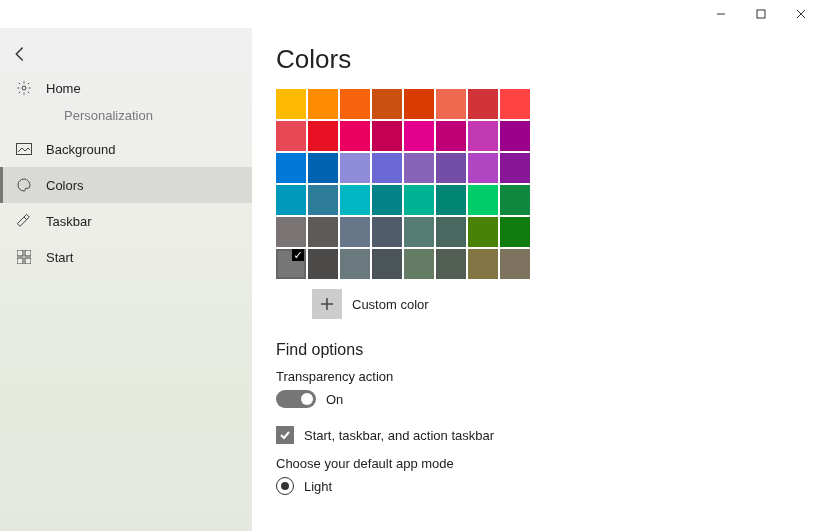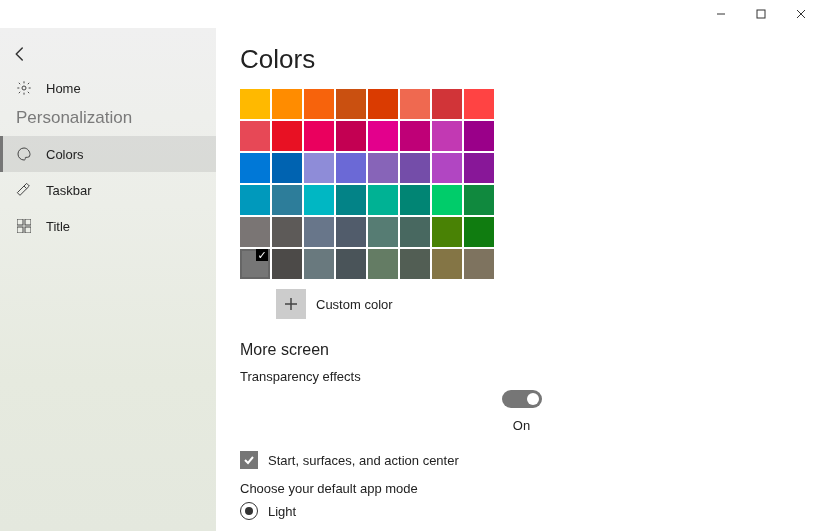--- a/index.html
+++ b/index.html
@@ -1,43 +1,43 @@
 <!DOCTYPE html>
 <html><head>
 <meta charset="utf-8">
 <style>
 * { box-sizing: border-box; margin: 0; padding: 0; font-family: "Segoe UI", Arial, sans-serif; }
 html, body { width: 827px; height: 531px; overflow: hidden; background: #fff; }
 .window { width: 827px; height: 531px; display: flex; flex-direction: column; }
 .titlebar { height: 28px; display: flex; justify-content: flex-end; align-items: center; padding-right: 6px; }
 .win-btn { width: 40px; height: 28px; display: flex; align-items: center; justify-content: center; color: #222; font-size: 12px; }
 .body { flex: 1; display: flex; min-height: 0; }
-.sidebar { width: 216px; background: linear-gradient(180deg, #f0f0f0 0%, #eceee8 35%, #e6eadf 70%, #e4e8de 100%); display: flex; flex-direction: column; padding-top: 8px; position: relative; }
+.sidebar { width: 252px; background: linear-gradient(180deg, #f0f0f0 0%, #eceee8 35%, #e6eadf 70%, #e4e8de 100%); display: flex; flex-direction: column; padding-top: 8px; position: relative; }
 .back-btn { width: 40px; height: 36px; display: flex; align-items: center; justify-content: center; color: #333; }
 .home-row { display: flex; align-items: center; gap: 14px; padding: 8px 16px; color: #222; font-size: 13px; }
 .search-row { margin: 6px 12px 16px 12px; }
 .search-input { width: 100%; height: 28px; border: 1px solid #999; background: #e9ece6; padding: 0 28px 0 8px; font-size: 12px; color: #555; }
 .search-wrap { position: relative; }
 .search-icn { position: absolute; right: 6px; top: 50%; transform: translateY(-50%); color: #666; }
-.section-label { padding: 4px 16px 8px 16px; color: #7a7a7a; font-size: 17px; }
+.section-label { padding: 4px 16px 8px 16px; color: #7a7a7a; font-size: 13px; margin-left: 48px; }
 .nav-item { display: flex; align-items: center; gap: 14px; padding: 10px 16px; color: #222; font-size: 13px; cursor: default; }
 .nav-item.selected { background: rgba(160,160,160,0.25); position: relative; }
 .nav-item.selected::before { content: ""; position: absolute; left: 0; top: 0; bottom: 0; width: 3px; background: #767676; }
 .nav-icon { width: 16px; height: 16px; display: flex; align-items: center; justify-content: center; color: #444; }
 .content { flex: 1; overflow: auto; padding: 16px 24px 8px 24px; }
 .page-title { font-size: 26px; font-weight: 300; color: #222; margin-bottom: 14px; }
 .swatch-grid { display: grid; grid-template-columns: repeat(8, 30px); grid-auto-rows: 30px; gap: 2px; margin-bottom: 10px; }
 .swatch { width: 30px; height: 30px; position: relative; cursor: pointer; }
 .swatch.selected { outline: 2px solid #666; outline-offset: -2px; }
 .swatch.selected::after { content: "✓"; position: absolute; top: 0px; right: 2px; color: #fff; font-size: 11px; background: #000; width: 12px; height: 12px; line-height: 12px; text-align: center; }
 .custom-row { display: flex; align-items: center; gap: 10px; margin-top: 8px; margin-bottom: 22px; padding-left: 36px; }
 .custom-btn { width: 30px; height: 30px; background: #ccc; color: #444; display: flex; align-items: center; justify-content: center; font-size: 18px; }
 .section-head { font-size: 16px; font-weight: 400; color: #222; margin-bottom: 10px; }
 .field-label { font-size: 13px; color: #222; margin-bottom: 6px; }
-.toggle-row { display: flex; align-items: center; gap: 10px; margin-bottom: 18px; flex-direction: column; }
+.toggle-row { display: flex; align-items: center; gap: 10px; margin-bottom: 18px; }
 .toggle { width: 40px; height: 18px; border-radius: 9px; background: #767676; position: relative; }
 .toggle::after { content: ""; position: absolute; width: 12px; height: 12px; background: #fff; border-radius: 50%; top: 3px; right: 3px; }
 .toggle-label { font-size: 13px; color: #222; }
 .chk-row { display: flex; align-items: center; gap: 10px; margin-bottom: 12px; }
 .chk { width: 18px; height: 18px; border: 1px solid #333; display: flex; align-items: center; justify-content: center; background: #fff; }
 .chk.checked { background: #767676; border-color: #767676; color: #fff; }
 .radio-row { display: flex; align-items: center; gap: 10px; margin-bottom: 8px; }
 .radio { width: 18px; height: 18px; border: 1px solid #333; border-radius: 50%; display: flex; align-items: center; justify-content: center; }
 .radio.checked::after { content: ""; width: 8px; height: 8px; background: #333; border-radius: 50%; }
 .small-text { font-size: 13px; color: #222; }
@@ -77,20 +77,29 @@
       <span class="nav-icon">
         <svg width="16" height="16" viewBox="0 0 24 24">
               <circle cx="12" cy="12" r="3" stroke="#444" fill="none" stroke-width="1.5"></circle>
               <path d="M12 2v3M12 19v3M4.2 4.2l2.1 2.1M17.7 17.7l2.1 2.1M2 12h3M19 12h3M4.2 19.8l2.1-2.1M17.7 6.3l2.1-2.1" stroke="#444" stroke-width="1.5"></path>
             </svg>
       </span>
       <span>Home</span>
     </div>
     <div class="section-label">Personalization</div>
 
+    <div class="nav-item">
+      <span class="nav-icon">
+            <svg width="16" height="12" viewBox="0 0 16 12">
+              <rect x="0.5" y="0.5" width="15" height="11" stroke="#444" fill="none"></rect>
+              <polyline points="2,9 6,5 9,8 12,5 14,7" stroke="#444" fill="none"></polyline>
+            </svg>
+          </span>
+      <span>Background</span>
+    </div>
     <div class="nav-item selected">
       <span class="nav-icon">
             <svg width="16" height="16" viewBox="0 0 24 24">
               <path d="M12 3a9 9 0 1 0 0 18c1.5 0 2-1 2-2s-.5-2 1-2h2a4 4 0 0 0 4-4c0-5-4-10-9-10z" stroke="#444" fill="none" stroke-width="1.5"></path>
             </svg>
           </span>
       <span>Colors</span>
     </div>
     <div class="nav-item">
       <span class="nav-icon">
@@ -102,21 +111,21 @@
     </div>
     <div class="nav-item">
       <span class="nav-icon">
             <svg width="14" height="14" viewBox="0 0 14 14">
               <rect x="0" y="0" width="6" height="6" fill="none" stroke="#444"></rect>
               <rect x="8" y="0" width="6" height="6" fill="none" stroke="#444"></rect>
               <rect x="0" y="8" width="6" height="6" fill="none" stroke="#444"></rect>
               <rect x="8" y="8" width="6" height="6" fill="none" stroke="#444"></rect>
             </svg>
           </span>
-      <span>Title</span>
+      <span>Start</span>
     </div>
   </div>
 
   <div class="content">
     <div class="page-title">Colors</div>
 
     <div class="swatch-grid" id="swatch-grid">
           <div class="swatch" style="background: rgb(255, 185, 0);"></div>
           <div class="swatch" style="background: rgb(255, 140, 0);"></div>
           <div class="swatch" style="background: rgb(247, 99, 12);"></div>
@@ -170,35 +179,35 @@
     <div class="custom-row">
       <div class="custom-btn">
         <svg width="14" height="14" viewBox="0 0 14 14">
               <line x1="7" y1="1" x2="7" y2="13" stroke="#444" stroke-width="1.5"></line>
               <line x1="1" y1="7" x2="13" y2="7" stroke="#444" stroke-width="1.5"></line>
             </svg>
       </div>
       <span class="small-text">Custom color</span>
     </div>
 
-    <div class="section-head">More screen</div>
-
-    <div class="field-label">Transparency effects</div>
+    <div class="section-head">Find options</div>
+
+    <div class="field-label">Transparency action</div>
     <div class="toggle-row">
       <div class="toggle"></div>
       <span class="toggle-label">On</span>
     </div>
 
     <div class="chk-row">
       <div class="chk checked">
         <svg width="12" height="12" viewBox="0 0 12 12">
               <polyline points="2,6 5,9 10,3" stroke="#fff" fill="none" stroke-width="2"></polyline>
             </svg>
       </div>
-      <span class="small-text">Start, surfaces, and action center</span>
+      <span class="small-text">Start, taskbar, and action taskbar</span>
     </div>
 
     <div class="field-label" style="margin-top:10px">Choose your default app mode</div>
     <div class="radio-row">
       <div class="radio checked"></div>
       <span class="small-text">Light</span>
     </div>
   </div>
 </div>
 

